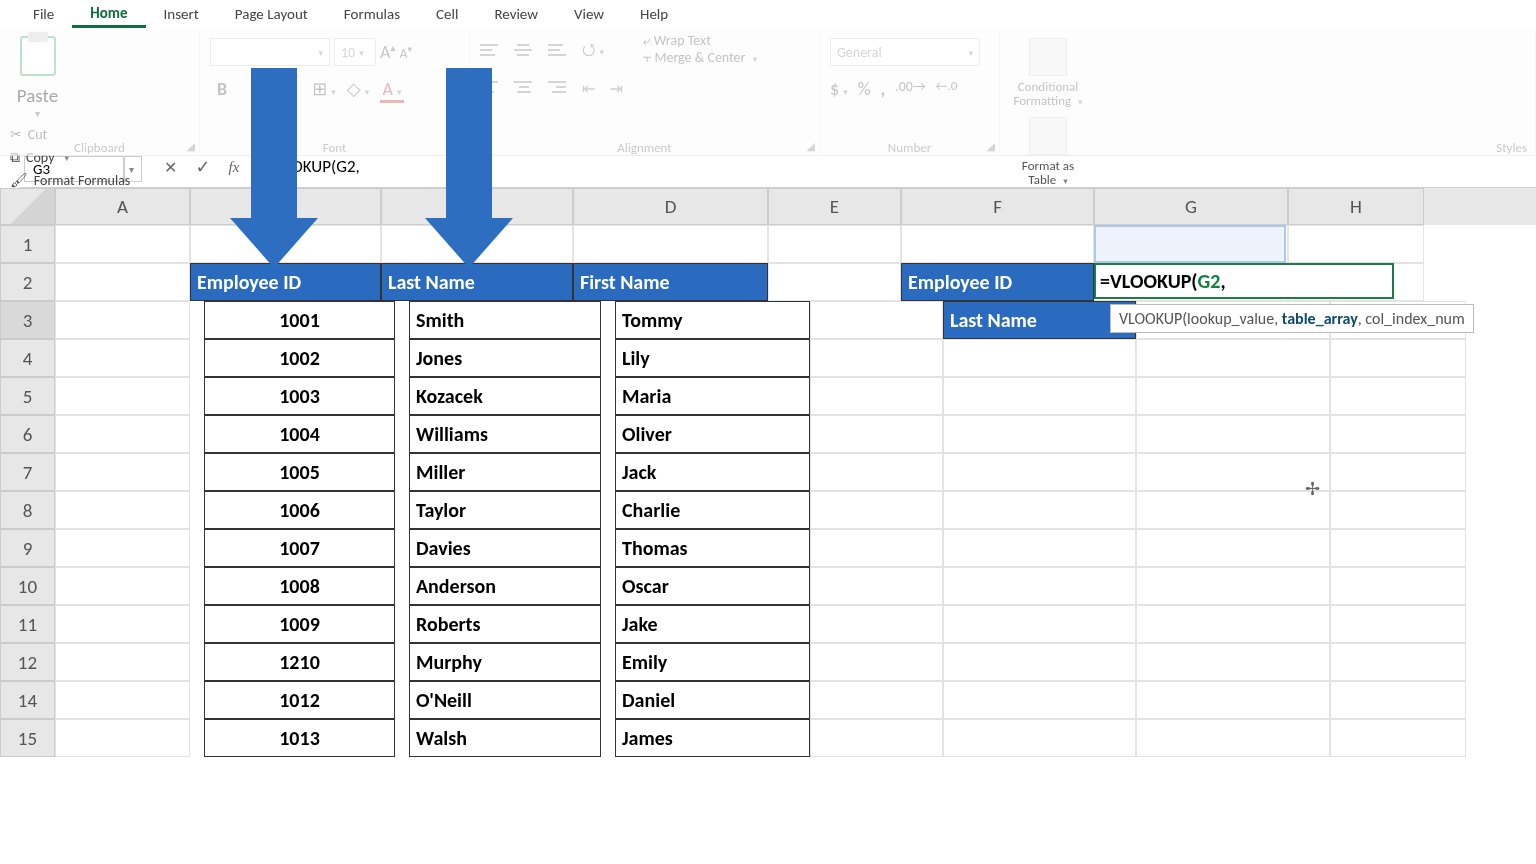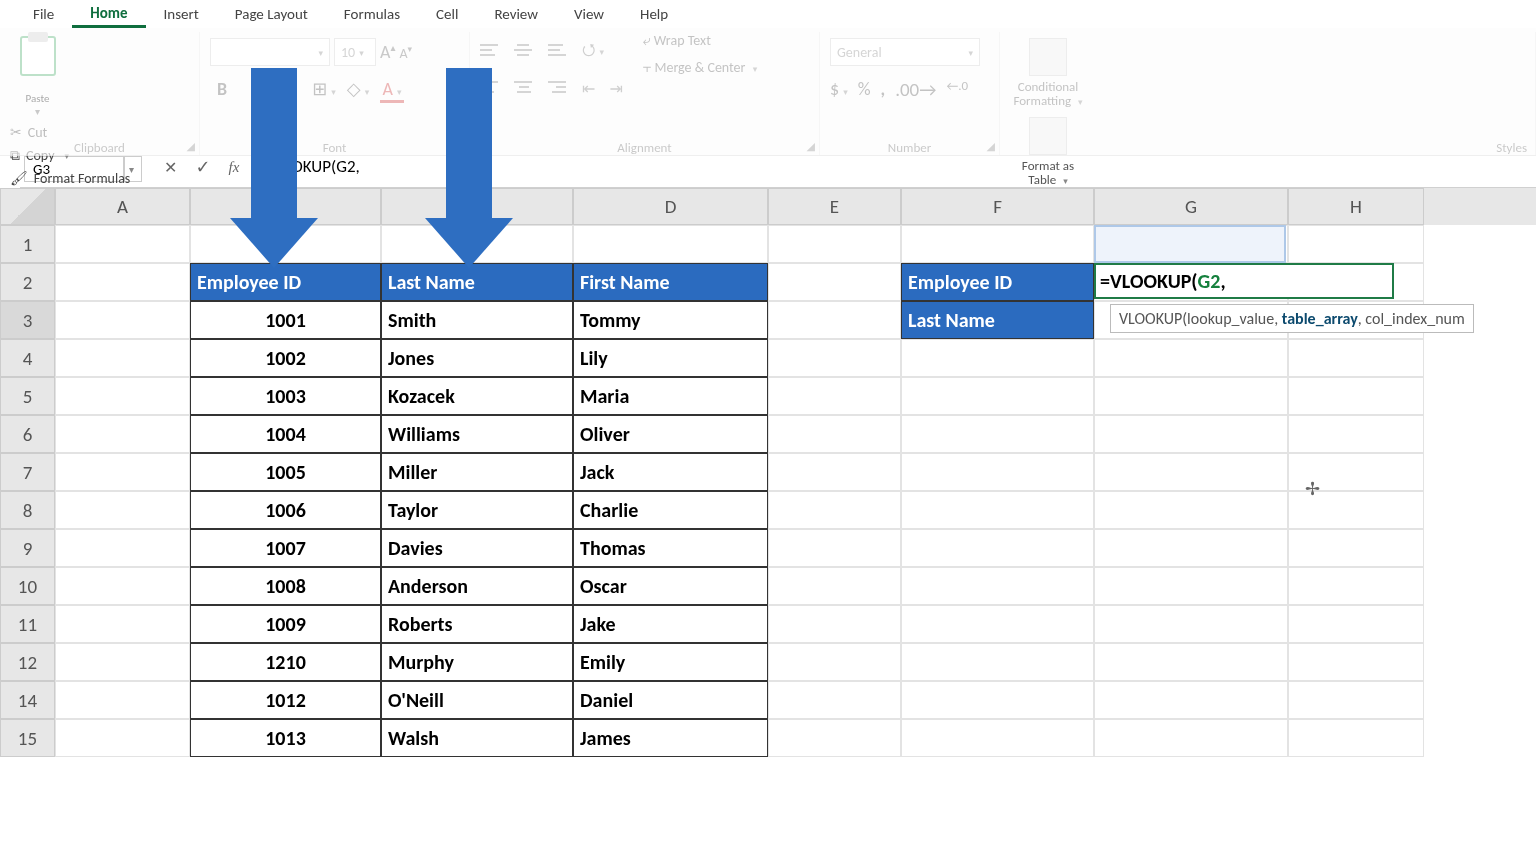--- a/index.html
+++ b/index.html
@@ -14,42 +14,42 @@
 .ribbon { display: flex; height: 128px; border-bottom: 1px solid #d0d0d0; padding-top: 4px; background: #f9f9f9; opacity: 1; position: relative; }
 .ribbon-fade { position: absolute; top: 28px; left: 0; right: 0; height: 128px; background: rgba(255,255,255,0.65); z-index: 5; pointer-events: none; }
 .group { border-right: 1px solid #e4e4e4; padding: 0 10px 18px 10px; position: relative; display: flex; flex-direction: column; justify-content: flex-start; }
 .group-label { position: absolute; bottom: 0; left: 0; right: 0; text-align: center; font-size: 13px; color: #666; }
 .group-launcher { position: absolute; bottom: 2px; right: 4px; font-size: 11px; color: #888; }
 
 .clipboard { width: 200px; display: flex; }
 .paste-block { display: flex; flex-direction: column; align-items: center; width: 55px; margin-top: 4px; }
 .paste-icon { width: 36px; height: 40px; border: 2px solid #4a6; border-radius: 3px; position: relative; background: #fff; }
 .paste-icon::before { content: ""; position: absolute; left: 6px; top: -6px; width: 20px; height: 10px; background: #ccc; border-radius: 2px; }
-.paste-text { font-size: 11px; margin-top: 16px; }
+.paste-text { font-size: 19px; margin-top: 8px; }
 .paste-dd { font-size: 10px; color: #666; }
 .clip-right { display: flex; flex-direction: column; gap: 6px; margin-top: 6px; font-size: 14px; color: #444; }
 .clip-right div { display: flex; align-items: center; gap: 6px; }
 .clip-ic { font-size: 14px; }
 
 .font-group { width: 270px; }
 .font-row1 { display: flex; gap: 4px; align-items: center; margin-top: 6px; }
 .combo { border: 1px solid #ccc; background: #fff; height: 28px; display: flex; align-items: center; padding: 0 6px; font-size: 14px; color: #888; }
 .fontname { width: 120px; }
 .fontsize { width: 42px; }
 .dd { font-size: 9px; color: #888; margin-left: 4px; }
 .ab { font-size: 18px; color: #666; }
 .font-row2 { display: flex; gap: 10px; margin-top: 12px; font-family: "Times New Roman", serif; }
 .font-btn { font-size: 18px; color: #555; width: 24px; text-align: center; }
 .bold { font-weight: bold; }
 
 .align-group { width: 350px; }
 .align-row { display: flex; gap: 14px; margin-top: 6px; align-items: center; }
 .al-ic { width: 20px; height: 16px; position: relative; }
 .al-ic span { display: block; height: 2px; background: #888; margin-bottom: 3px; }
-.wrap-merge { display: flex; flex-direction: column; gap: 10px; margin-left: 20px; font-size: 14px; color: #555; }
+.wrap-merge { display: flex; flex-direction: column; margin-left: 20px; font-size: 14px; color: #555; }
 .align-body { display: flex; }
 
 .number-group { width: 180px; }
 .num-combo { width: 150px; }
 .num-row { display: flex; gap: 10px; margin-top: 12px; font-size: 18px; color: #555; }
 
 .styles-group { display: flex; gap: 8px; padding-top: 6px; }
 .big-btn { display: flex; flex-direction: column; align-items: center; font-size: 13px; color: #555; width: 76px; text-align: center; line-height: 1.1; }
 .big-ic { width: 38px; height: 38px; margin-bottom: 4px; background: #eaeaea; border: 1px solid #ccc; }
 .style-gallery { display: flex; flex-direction: column; gap: 4px; margin-left: 6px; }
@@ -76,21 +76,21 @@
 .colh { border: 1px solid #ccc; background: #e7e7e7; display: flex; align-items: center; justify-content: center; font-size: 19px; color: #555; }
 .rows { }
 .row { display: flex; height: 38px; }
 .rowh { width: 55px; background: #e7e7e7; border: 1px solid #ccc; display: flex; align-items: center; justify-content: center; font-size: 19px; color: #555; }
 .rowh.sel { background: #d9d9d9; }
 .cell { border: 1px solid #e3e3e3; background: #fff; font-size: 20px; padding: 3px 6px; display: flex; align-items: center; }
 .wA { width: 135px; } .wB { width: 191px; } .wC { width: 192px; } .wD { width: 195px; }
 .wE { width: 133px; } .wF { width: 193px; } .wG { width: 194px; } .wH { width: 136px; }
 
 .data-hdr { background: #2b6bbf; color: #fff; font-weight: 700; border: 1px solid #333 !important; }
-.data-cell { font-weight: 700; color: #000; border: 1px solid #333 !important; }
+.data-cell { font-weight: 700; color: #000; border: 1px solid #333 !important; margin-left: 14px; }
 .right { justify-content: center; }
 .look-hdr { background: #2b6bbf; color: #fff; font-weight: 700; border: 1px solid #333 !important; }
 
 
 .editing-cell { position: absolute; background: #fff; border: 2px solid #1f7b46; font-size: 20px; font-weight: 700; padding: 3px 4px; display: flex; align-items: center; z-index: 20; }
 .editing-cell .ref { color: #15803d; }
 .g2-selected { position: absolute; border: 2px solid #aec8e8; background: #eef3fb; z-index: 10; }
 
 .tooltip { position: absolute; background: #fff; border: 1px solid #bbb; font-size: 16px; padding: 4px 8px; color: #555; z-index: 25; font-family: "Segoe UI"; }
 .tooltip .bold2 { font-weight: 700; color: #0c4a6e; }
@@ -219,21 +219,21 @@
 
   <div class="group number-group">
     <div class="combo num-combo" style="margin-top:6px">
         <span>General</span>
         <span class="dd" style="margin-left:auto">▾</span>
       </div>
     <div class="num-row">
       <span>$<span class="dd">▾</span></span>
       <span>%</span>
       <span style="font-weight:bold">,</span>
-      <span style="font-size:19px">.00→</span>
+      <span style="font-size:14px">.00→</span>
       <span style="font-size:13px">←.0</span>
     </div>
     <div class="group-label">Number</div>
     <div class="group-launcher">◢</div>
   </div>
 
   <div class="group styles-group" style="flex:1">
     <div class="big-btn">
       <div class="big-ic"></div>
       <span>Conditional</span>

